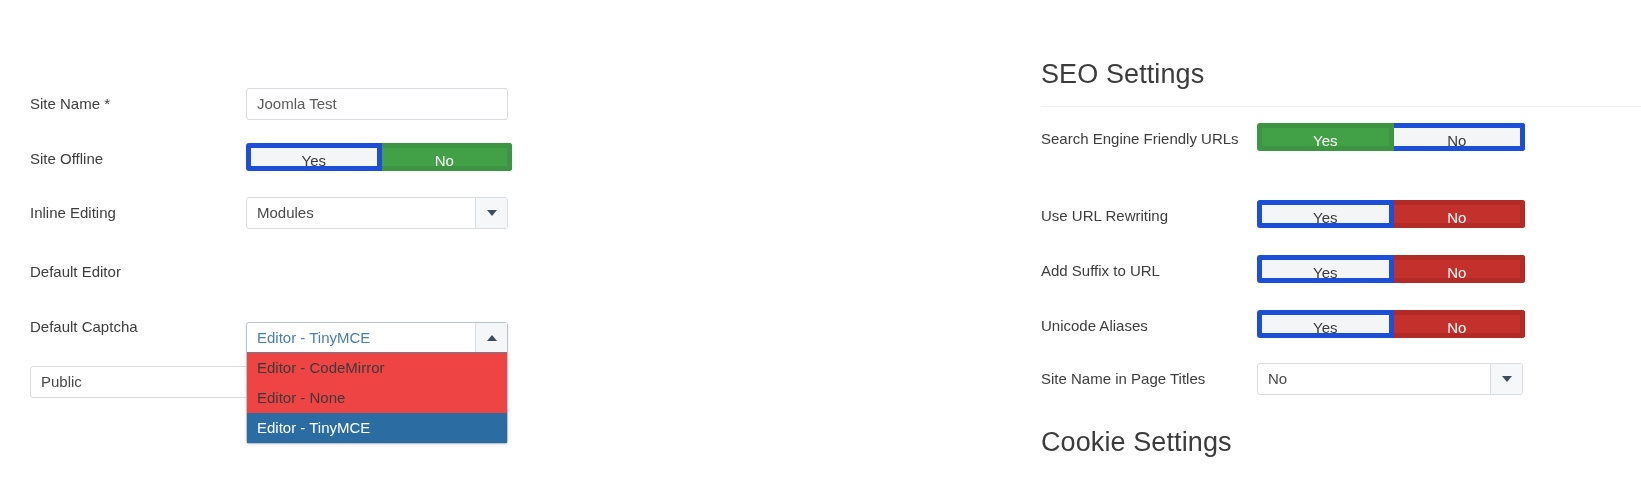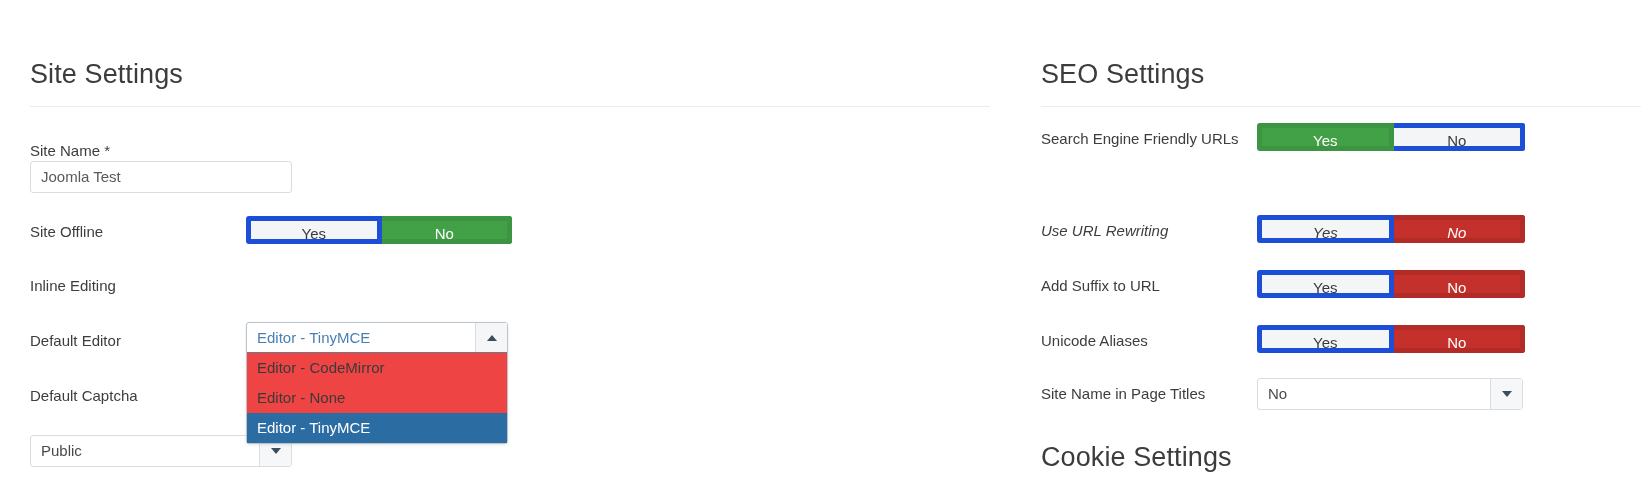--- a/index.html
+++ b/index.html
@@ -124,37 +124,42 @@
   .toggle.wide { width: 268px; }
 </style>
 </head>
 <body>
 
 <div class="page">
 
 
   <div class="col-left">
 
-    <h2 class="section-title">Site Settings</h2>
-
-    <div class="form-row" style="margin-top:28px;flex-direction:column;">
+
+    <div class="form-row" style="margin-top:28px;">
       <div class="ctrl-label">Site Name *</div>
       <div class="text-input">Joomla Test</div>
     </div>
 
     <div class="form-row" style="margin-top:23px;">
       <div class="ctrl-label">Site Offline</div>
       <div class="toggle">
         <div class="opt">Yes</div>
         <div class="opt on-green">No</div>
       </div>
     </div>
 
     <div class="form-row" style="margin-top:26px;">
       <div class="ctrl-label">Inline Editing</div>
+      <div class="select">
+        <div class="value">Modules</div>
+        <div class="caret-box">
+          <span class="caret down"></span>
+        </div>
+      </div>
     </div>
 
     <div class="form-row" style="margin-top:27px; height:32px;">
       <div class="ctrl-label">Default Editor</div>
     </div>
 
     <div class="form-row" style="margin-top:23px; height:32px;">
       <div class="ctrl-label">Default Captcha</div>
     </div>
 
@@ -187,21 +192,21 @@
     <h2 class="section-title">SEO Settings</h2>
 
     <div class="form-row" style="margin-top:16px;">
       <div class="ctrl-label">Search Engine Friendly URLs</div>
       <div class="toggle wide">
         <div class="opt on-green">Yes</div>
         <div class="opt">No</div>
       </div>
     </div>
 
-    <div class="form-row" style="margin-top:64px;font-style:italic;">
+    <div class="form-row" style="margin-top:49px;">
       <div class="ctrl-label">Use URL Rewriting</div>
       <div class="toggle wide">
         <div class="opt">Yes</div>
         <div class="opt on-red">No</div>
       </div>
     </div>
 
     <div class="form-row" style="margin-top:27px;">
       <div class="ctrl-label">Add Suffix to URL</div>
       <div class="toggle wide">

